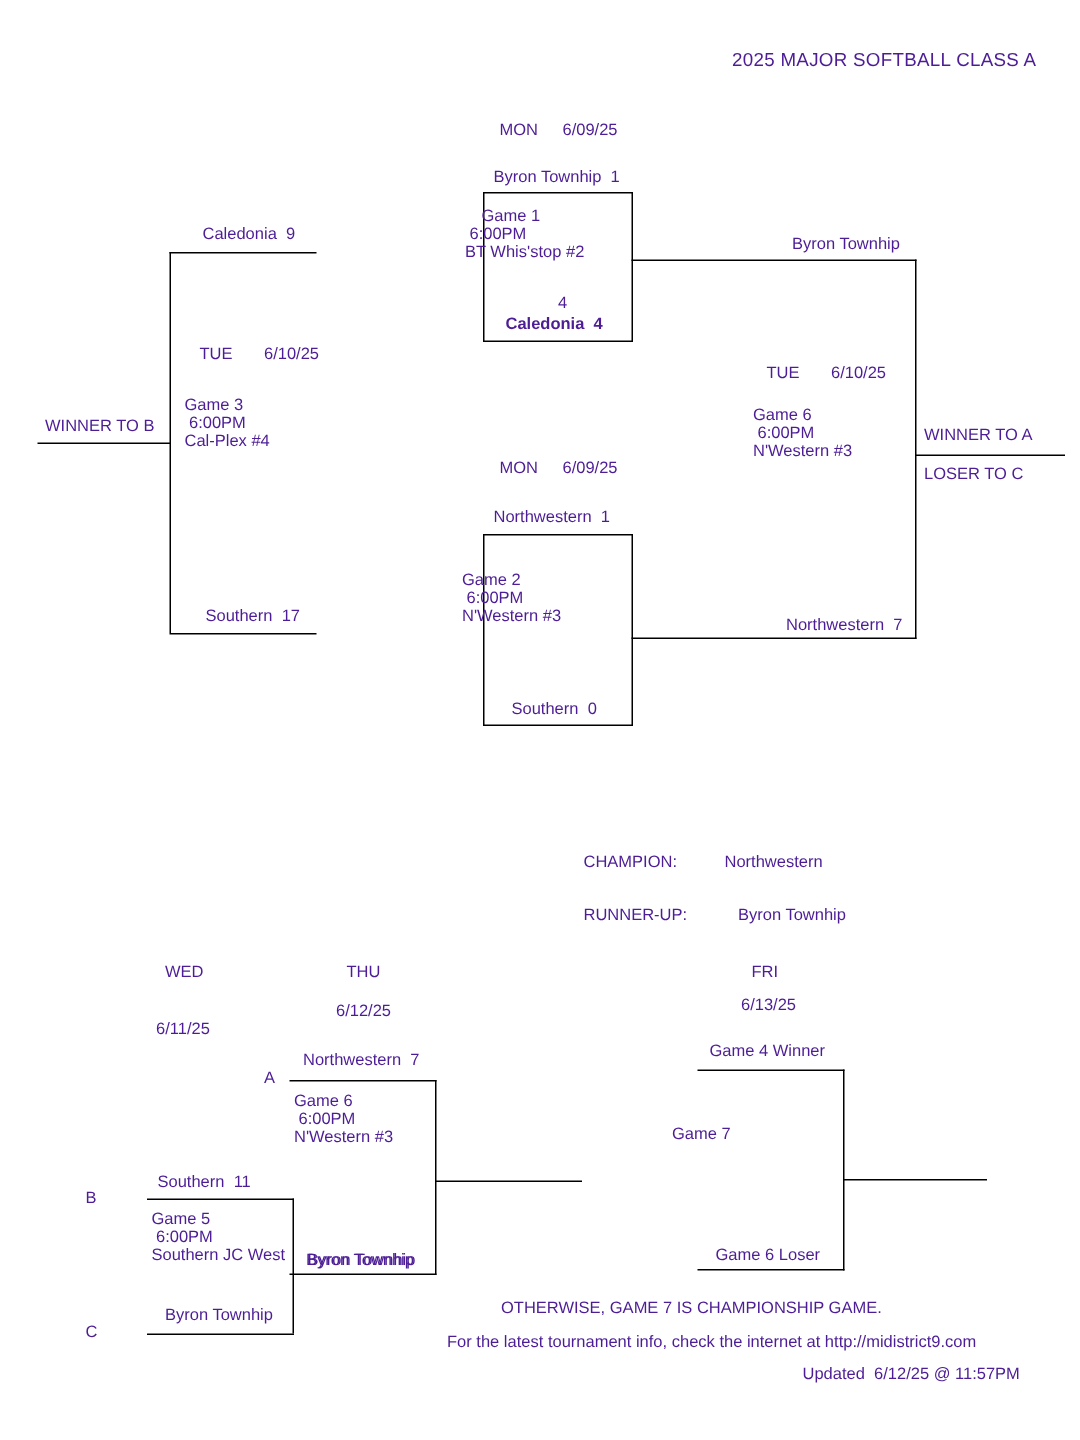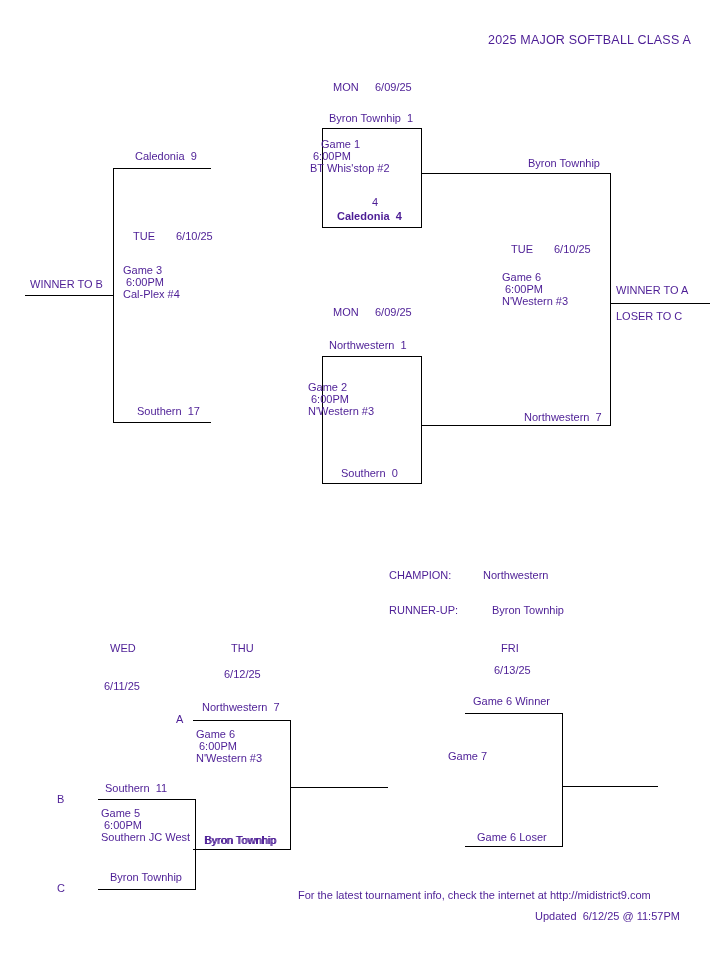--- a/index.html
+++ b/index.html
@@ -126,28 +126,29 @@
 
   <div class="t" style="left:101px;top:807px;">Game 5</div>
   <div class="t" style="left:104px;top:819px;">6:00PM</div>
   <div class="t" style="left:101px;top:831px;">Southern JC West</div>
 
   <div class="t" style="left:110px;top:871px;">Byron Townhip</div>
   <div class="t" style="left:57px;top:882px;">C</div>
 
   <div class="t" style="left:205px;top:834px;">Byron Townhip</div>
 
-  <div class="t" style="left:473px;top:695px;">Game 6 Winner</div>
+  <div class="t" style="left:473px;top:695px;">Game 4 Winner</div>
 
   <div class="ln h" style="left:465px;top:713px;width:98px;"></div>
   <div class="ln v" style="left:562px;top:713px;height:134px;"></div>
   <div class="ln h" style="left:465px;top:846px;width:98px;"></div>
 
   <div class="t" style="left:448px;top:750px;">Game 7</div>
 
   <div class="t" style="left:477px;top:831px;">Game 6 Loser</div>
 
   <div class="ln h" style="left:562px;top:786px;width:96px;"></div>
 
+  <div class="t" style="left:334px;top:866px;">OTHERWISE, GAME 7 IS CHAMPIONSHIP GAME.</div>
   <div class="t" style="left:298px;top:889px;">For the latest tournament info, check the internet at http://midistrict9.com</div>
   <div class="t" style="left:535px;top:910px;">Updated  6/12/25 @ 11:57PM</div>
 
 </div>
 
 </body></html>

